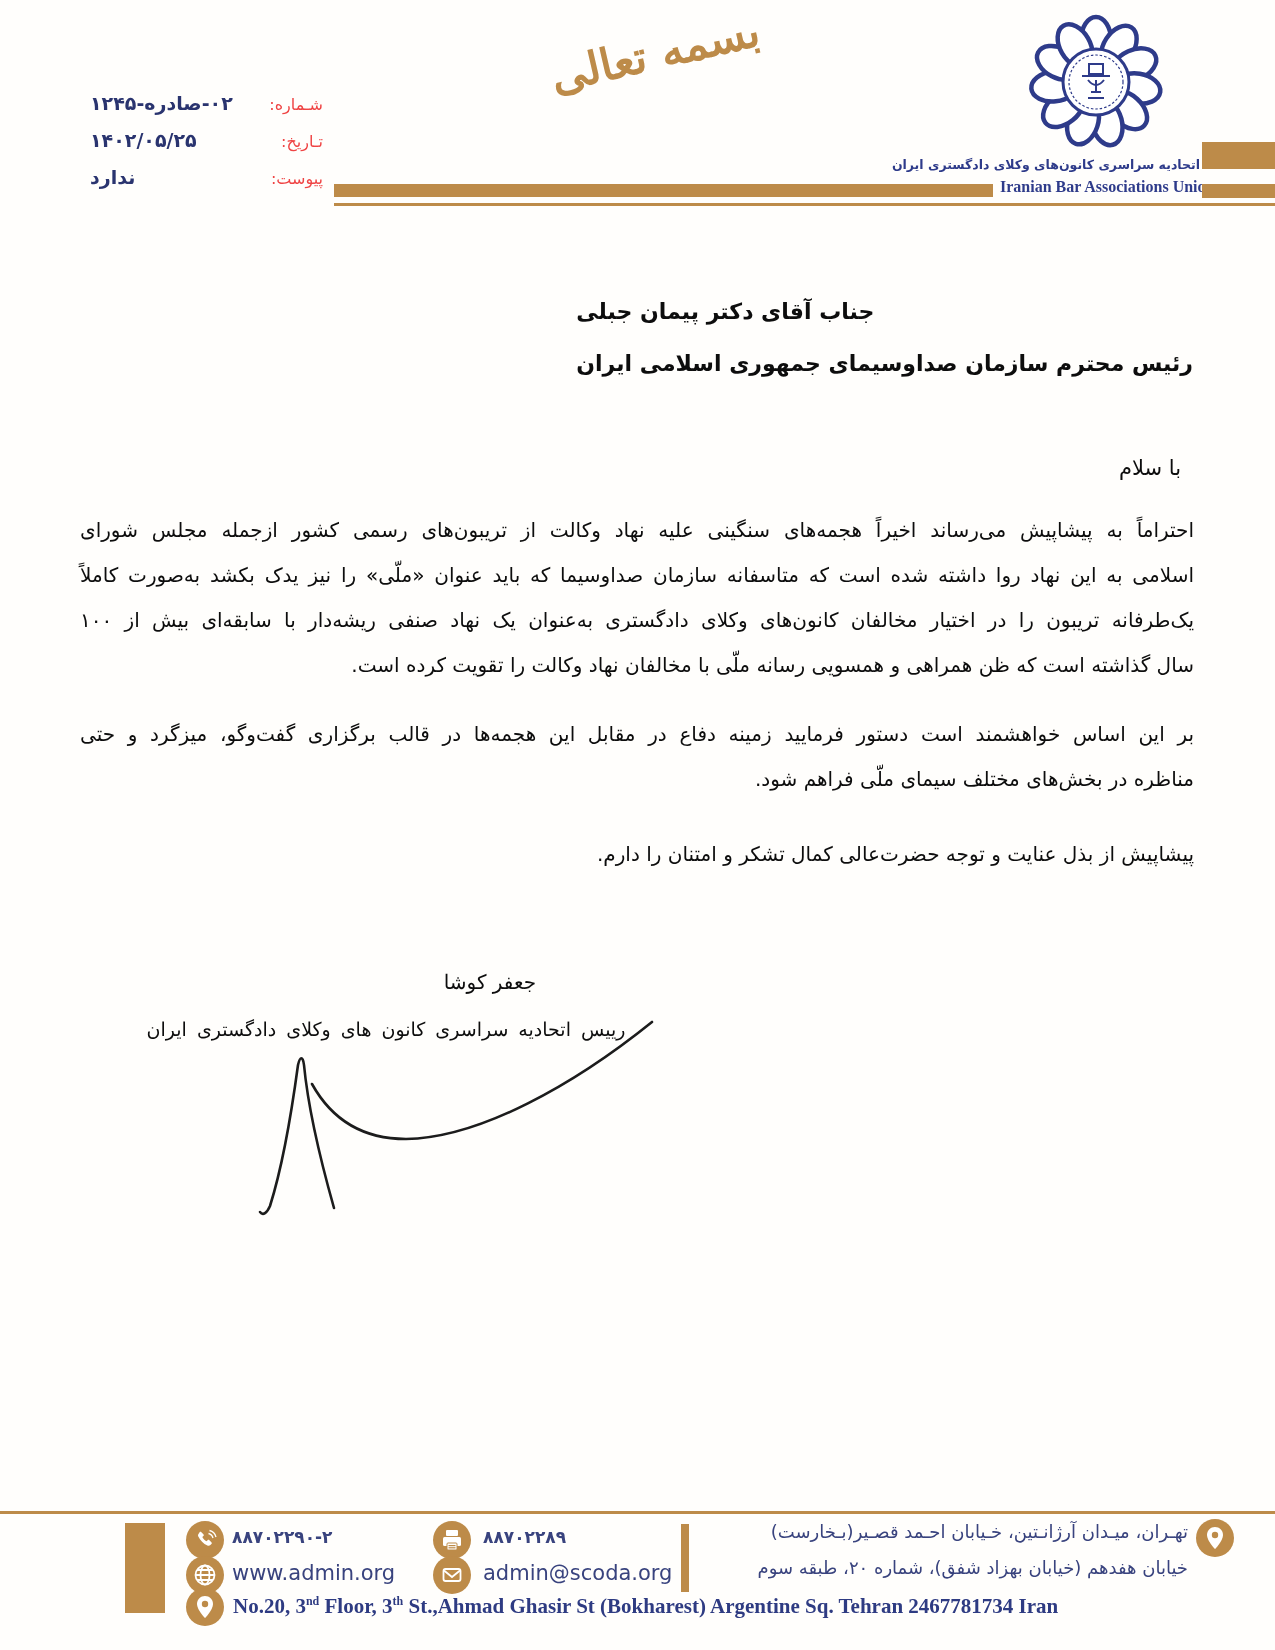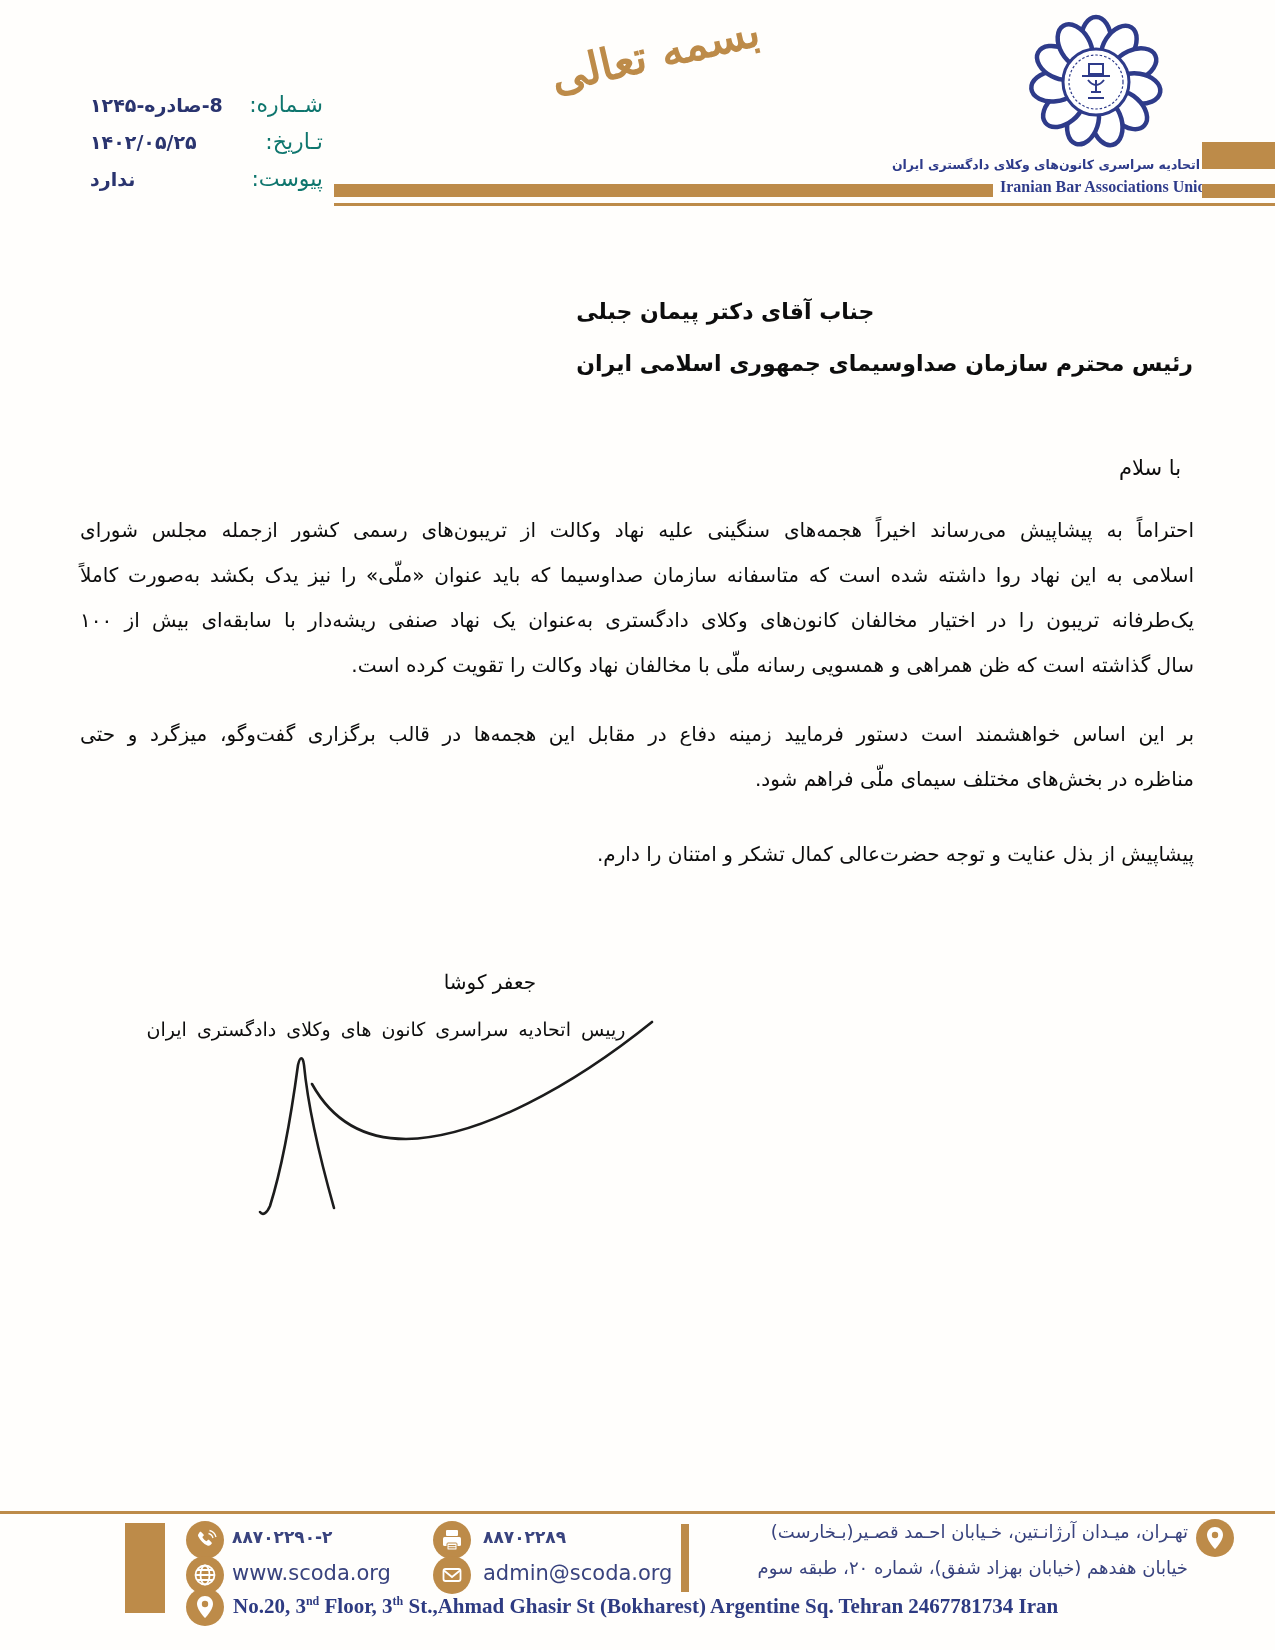--- a/index.html
+++ b/index.html
@@ -4,21 +4,21 @@
 <style>
   html,body{margin:0;padding:0;background:#fff;}
   #page{
     position:relative;width:1275px;height:1650px;background:#fffefc;
     font-family:"DejaVu Sans",sans-serif;overflow:hidden;color:#111;
   }
   .abs{position:absolute;}
   
   .hfields{top:92px;right:952px;left:90px;direction:rtl;}
   .hrow{display:flex;direction:rtl;align-items:baseline;height:37px;}
-  .hlabel{color:#0f766e;font-size:22px;width:88px;letter-spacing:.5px;}
+  .hlabel{color:#ef4444;font-size:16px;width:88px;letter-spacing:.5px;}
   .hvalue{color:#2a346f;font-size:19px;font-weight:bold;width:148px;text-align:left;direction:rtl;}
   .bismillah{
     top:28px;left:520px;width:270px;text-align:center;color:#bd8b49;
     font-size:44px;transform:rotate(-13deg);font-weight:bold;
     font-family:"DejaVu Serif",serif;letter-spacing:2px;
   }
   .org-fa{top:157px;left:1000px;width:200px;text-align:center;color:#2e3b8a;
     font-size:12.5px;font-weight:bold;white-space:nowrap;direction:rtl;}
   .org-en{top:178px;left:1000px;width:200px;text-align:center;color:#2e3b8a;
     font-size:16px;font-weight:bold;white-space:nowrap;font-family:"Liberation Serif",serif;}
@@ -48,21 +48,21 @@
   svg{display:block;}
 </style>
 </head>
 <body>
 
 <div id="page">
 
   <div class="abs hfields">
     <div class="hrow">
       <span class="hlabel">شـماره:</span>
-      <span class="hvalue">8-صادره-۱۲۴۵</span>
+      <span class="hvalue">۰۲-صادره-۱۲۴۵</span>
     </div>
     <div class="hrow">
       <span class="hlabel">تـاریخ:</span>
       <span class="hvalue">۱۴۰۲/۰۵/۲۵</span>
     </div>
     <div class="hrow">
       <span class="hlabel">پیوست:</span>
       <span class="hvalue">ندارد</span>
     </div>
   </div>
@@ -179,21 +179,21 @@
   <div class="abs f-num" style="top:1527px;left:483px">۸۸۷۰۲۲۸۹</div>
 
   <svg class="abs f-ico" style="top:1556px;left:186px" viewBox="0 0 38 38">
     <circle cx="19" cy="19" r="19" fill="#bd8b49"></circle>
     <g fill="none" stroke="#ffffff" stroke-width="1.8">
       <circle cx="19" cy="19" r="9.5"></circle>
       <ellipse cx="19" cy="19" rx="4.5" ry="9.5"></ellipse>
       <path d="M9.5 19 h19 M11 14 h16 M11 24 h16"></path>
     </g>
   </svg>
-  <div class="abs f-txt" style="top:1561px;left:232px">www.scoda.org</div>
+  <div class="abs f-txt" style="top:1561px;left:232px">www.admin.org</div>
 
   <svg class="abs f-ico" style="top:1556px;left:433px" viewBox="0 0 38 38">
     <circle cx="19" cy="19" r="19" fill="#bd8b49"></circle>
     <rect x="10.5" y="13" width="17" height="12" rx="2" fill="none" stroke="#ffffff" stroke-width="1.8"></rect>
     <path d="M11 14.5 19 21 27 14.5" fill="none" stroke="#ffffff" stroke-width="1.8"></path>
   </svg>
   <div class="abs f-txt" style="top:1561px;left:483px">admin@scoda.org</div>
 
   <svg class="abs f-ico" style="top:1519px;left:1196px" viewBox="0 0 38 38">
     <circle cx="19" cy="19" r="19" fill="#bd8b49"></circle>

